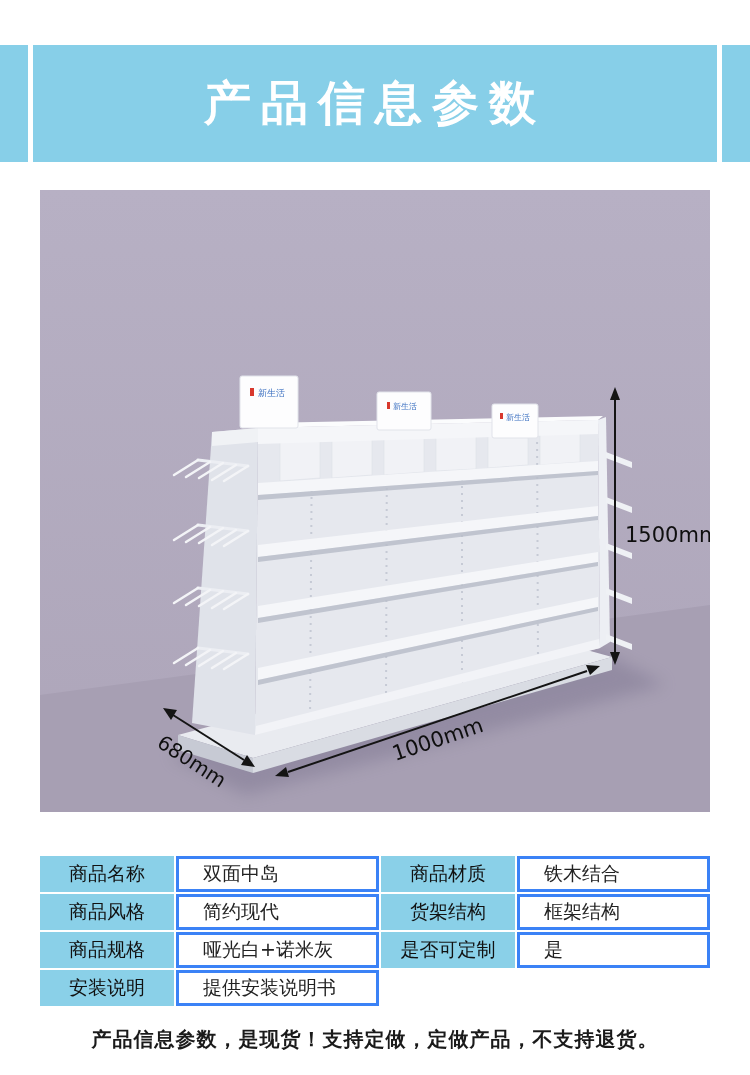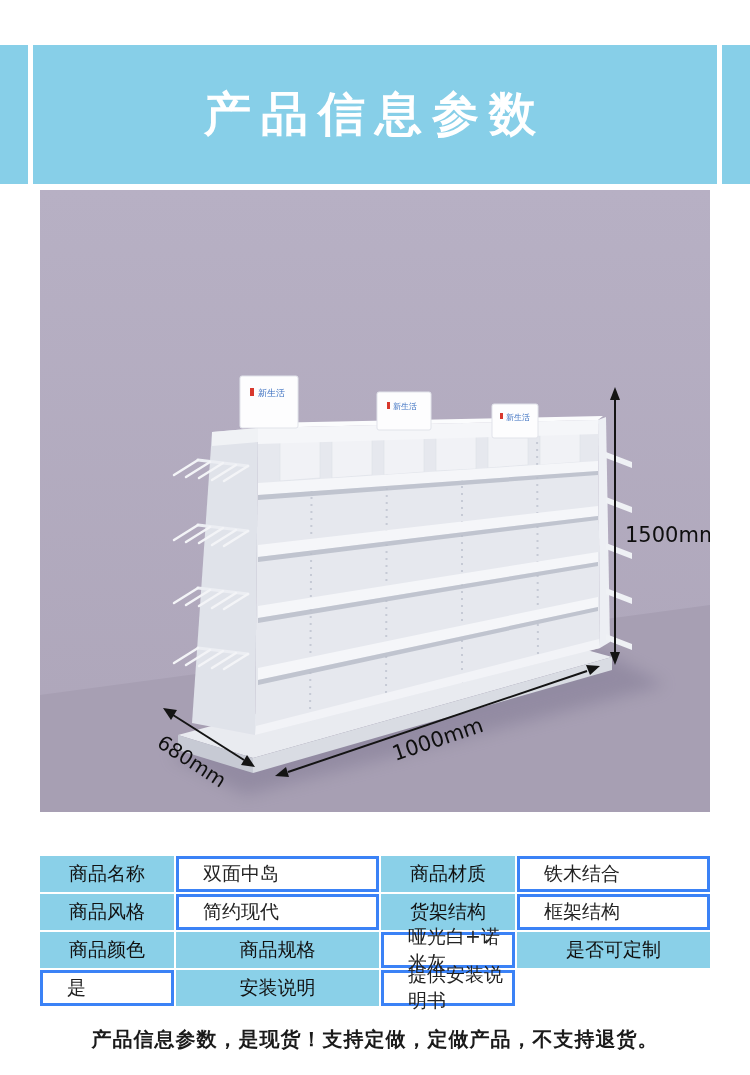--- a/index.html
+++ b/index.html
@@ -1,20 +1,20 @@
 <!DOCTYPE html>
 <html><head>
 <meta charset="utf-8">
 <style>
   html,body { margin:0; padding:0; background:#ffffff; }
   body { width:750px; font-family:"DejaVu Sans","Liberation Sans",sans-serif; }
   .page { position:relative; width:750px; height:1075px; background:#ffffff; overflow:hidden; }
 
   
-  .banner { position:absolute; top:45px; left:0; width:750px; height:139px;
+  .banner { position:absolute; top:45px; left:0; width:750px; height:117px;
             background:#87cfe8; display:flex; align-items:center; justify-content:center; }
   .banner .stripe { position:absolute; top:0; width:5px; height:100%; background:#ffffff; }
   .banner .stripe.left  { left:28px; }
   .banner .stripe.right { right:28px; }
   .banner h1 { margin:0; color:#ffffff; font-size:47px; font-weight:700; letter-spacing:10px; }
 
   
   .image-area { position:absolute; top:190px; left:40px; width:670px; height:622px; }
   .image-area svg { display:block; width:100%; height:100%; }
 
@@ -167,21 +167,20 @@
     <div class="cell label">商品名称</div>
     <div class="cell value">双面中岛</div>
     <div class="cell label">商品材质</div>
     <div class="cell value">铁木结合</div>
 
     <div class="cell label">商品风格</div>
     <div class="cell value">简约现代</div>
     <div class="cell label">货架结构</div>
     <div class="cell value">框架结构</div>
 
-    <div class="cell label">商品颜色</div>
     <div class="cell label">商品规格</div>
     <div class="cell value">哑光白+诺米灰</div>
 
     <div class="cell label">是否可定制</div>
     <div class="cell value">是</div>
     <div class="cell label">安装说明</div>
     <div class="cell value">提供安装说明书</div>
   </div>
 
   <div class="footer-note">产品信息参数，是现货！支持定做，定做产品，不支持退货。</div>

